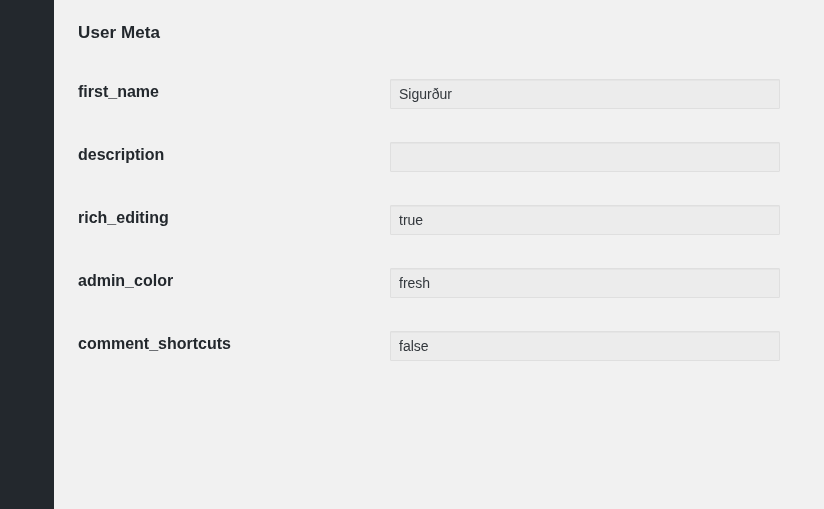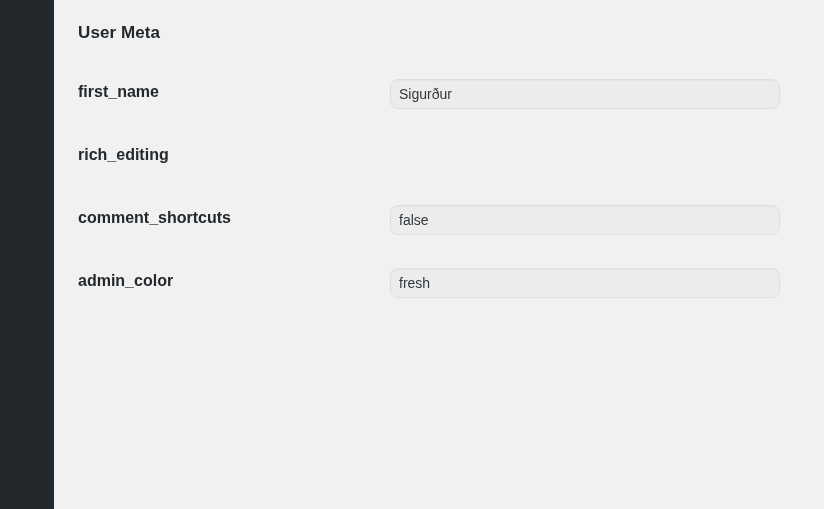--- a/index.html
+++ b/index.html
@@ -77,21 +77,21 @@
   }
 
   .meta-field {
     position: absolute;
     left: 336px;
     top: 13px;
     width: 390px;
     height: 30px;
     background: #ececec;
     border: 1px solid #dfdfdf;
-    border-radius: 8px;
+    border-radius: 1px;
     font-family: "Liberation Sans", "DejaVu Sans", sans-serif;
     font-size: 14px;
     color: #32373c;
     padding: 0 8px;
     line-height: 28px;
     box-shadow: inset 0 1px 1px rgba(0,0,0,0.03);
     outline: none;
   }
 
   .meta-field::placeholder { color: #a7aaad; }
@@ -109,30 +109,35 @@
 
     <div class="meta-form">
 
       <div class="meta-row">
         <label class="meta-label">first_name</label>
         <input class="meta-field" type="text" value="Sigurður" style="">
       </div>
 
 
 
+      <div class="meta-row">
+        <label class="meta-label">description</label>
+        <input class="meta-field" type="text" value="" style="">
+      </div>
 
       <div class="meta-row">
         <label class="meta-label">rich_editing</label>
+        <input class="meta-field" type="text" value="true" style="">
+      </div>
+
+      <div class="meta-row">
+        <label class="meta-label">admin_color</label>
+        <input class="meta-field" type="text" value="fresh" style="">
       </div>
 
       <div class="meta-row">
         <label class="meta-label">comment_shortcuts</label>
         <input class="meta-field" type="text" value="false" style="">
       </div>
 
-      <div class="meta-row">
-        <label class="meta-label">admin_color</label>
-        <input class="meta-field" type="text" value="fresh" style="">
-      </div>
-
     </div>
   </div>
 </div>
 
 </body></html>

